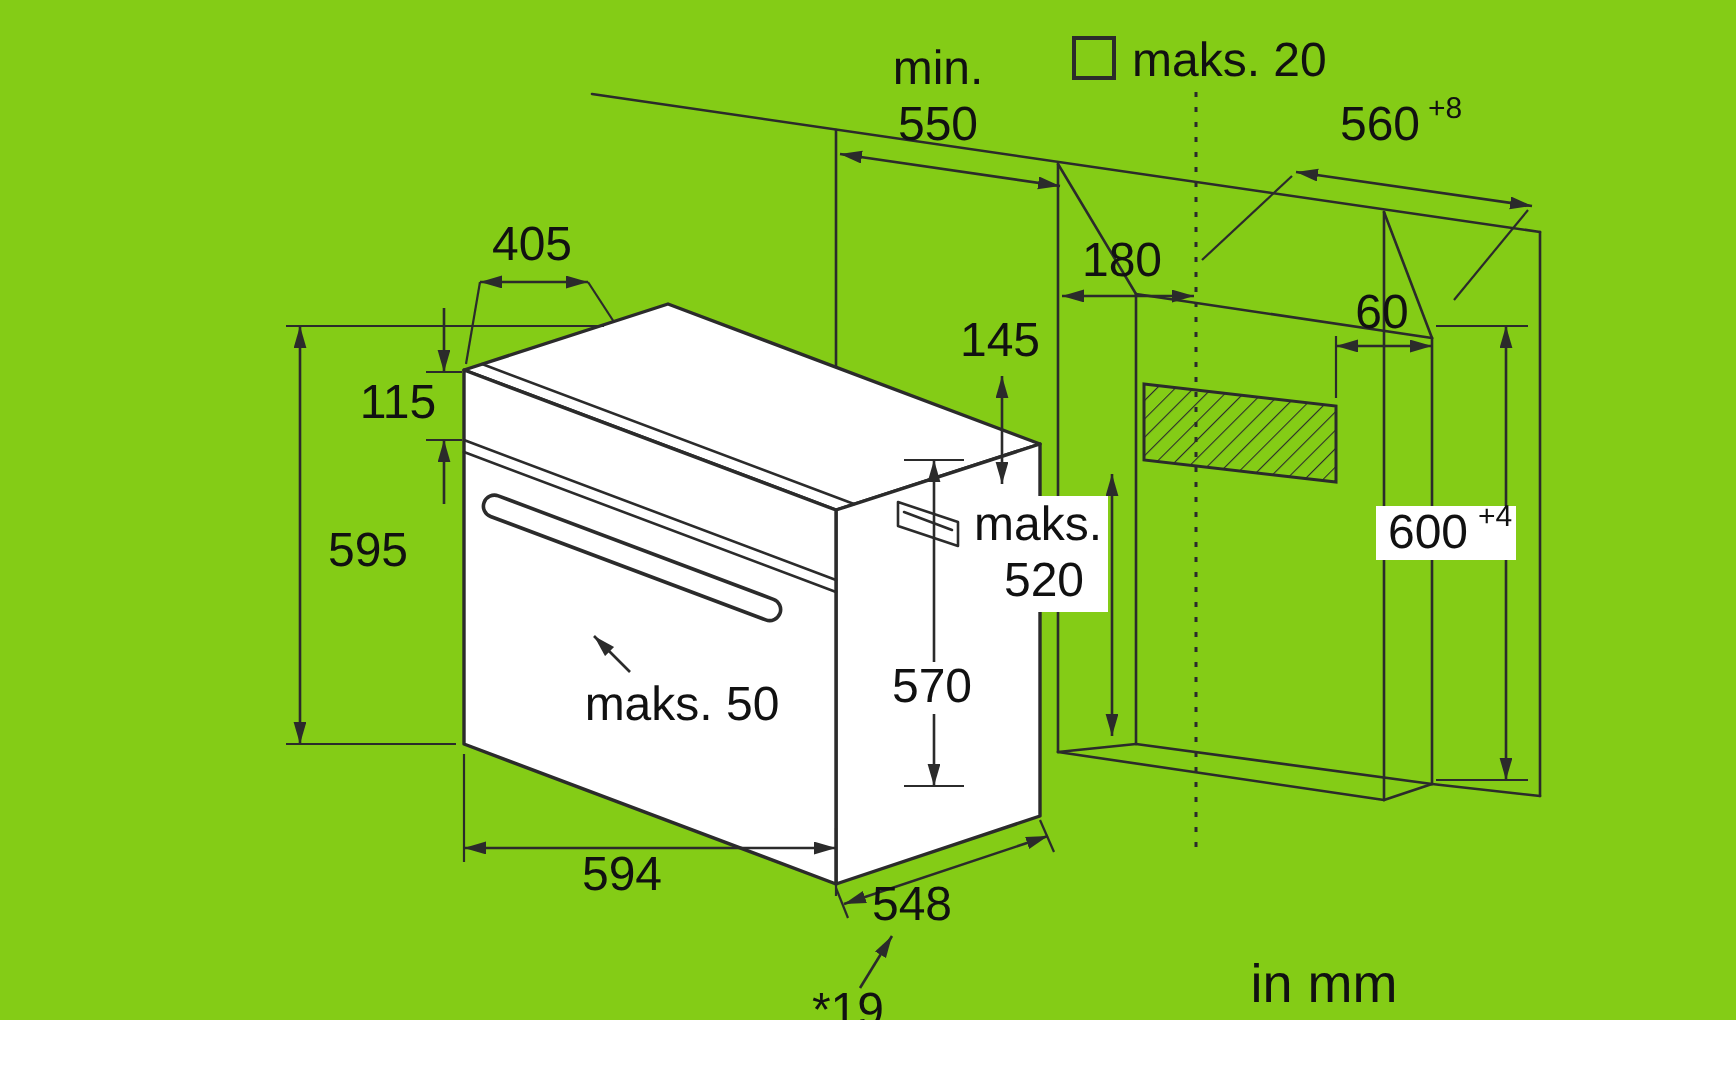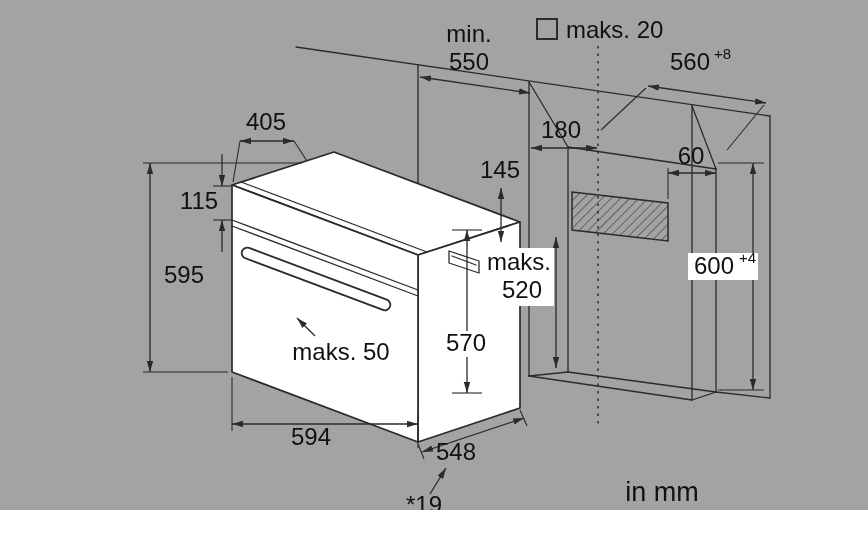--- a/index.html
+++ b/index.html
@@ -1,16 +1,16 @@
 <!DOCTYPE html>
 <html><head>
 <meta charset="utf-8">
 <style>
   html,body{margin:0;padding:0;background:#fff;}
-  .page{width:868px;height:510px;background:#a3a3a3;position:relative;overflow:hidden;
+  .page{width:868px;height:510px;background:#84cc16;position:relative;overflow:hidden;
         font-family:"Liberation Sans",sans-serif;}
   svg{display:block}
   .obj{stroke:#2b2b2b;stroke-width:1.7;fill:none;stroke-linejoin:round;stroke-linecap:round;}
   .face{fill:#ffffff;}
   .thin{stroke-width:1.3;}
   .dim{stroke:#2b2b2b;stroke-width:1.3;fill:none;}
   .ext{stroke:#2b2b2b;stroke-width:1.1;fill:none;}
   .lbl{font-family:"Liberation Sans",sans-serif;font-size:24px;fill:#111;}
   .sup{font-family:"Liberation Sans",sans-serif;font-size:15px;fill:#111;}
   .big{font-size:27px;}

